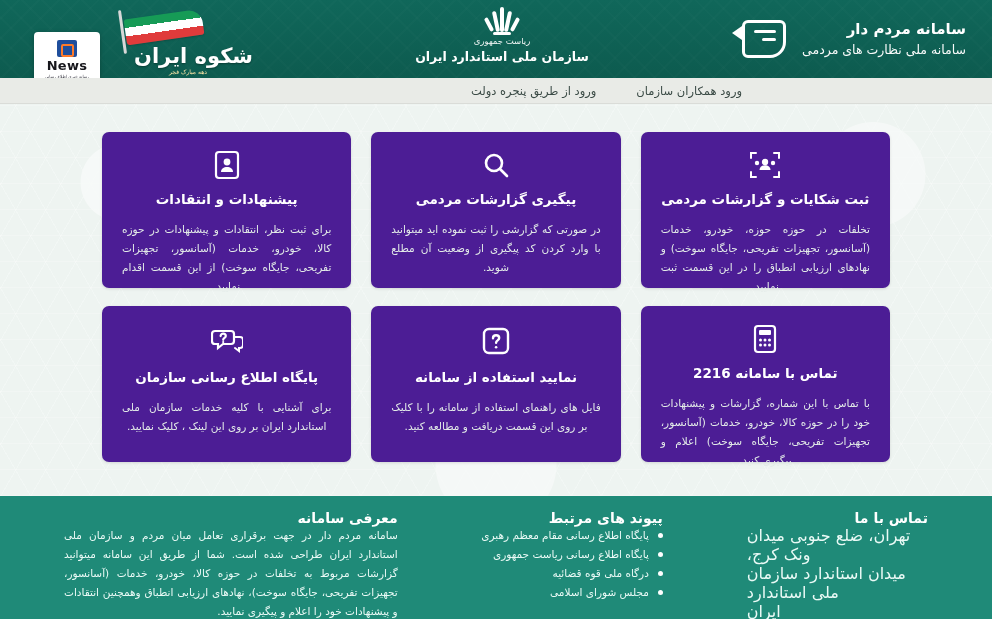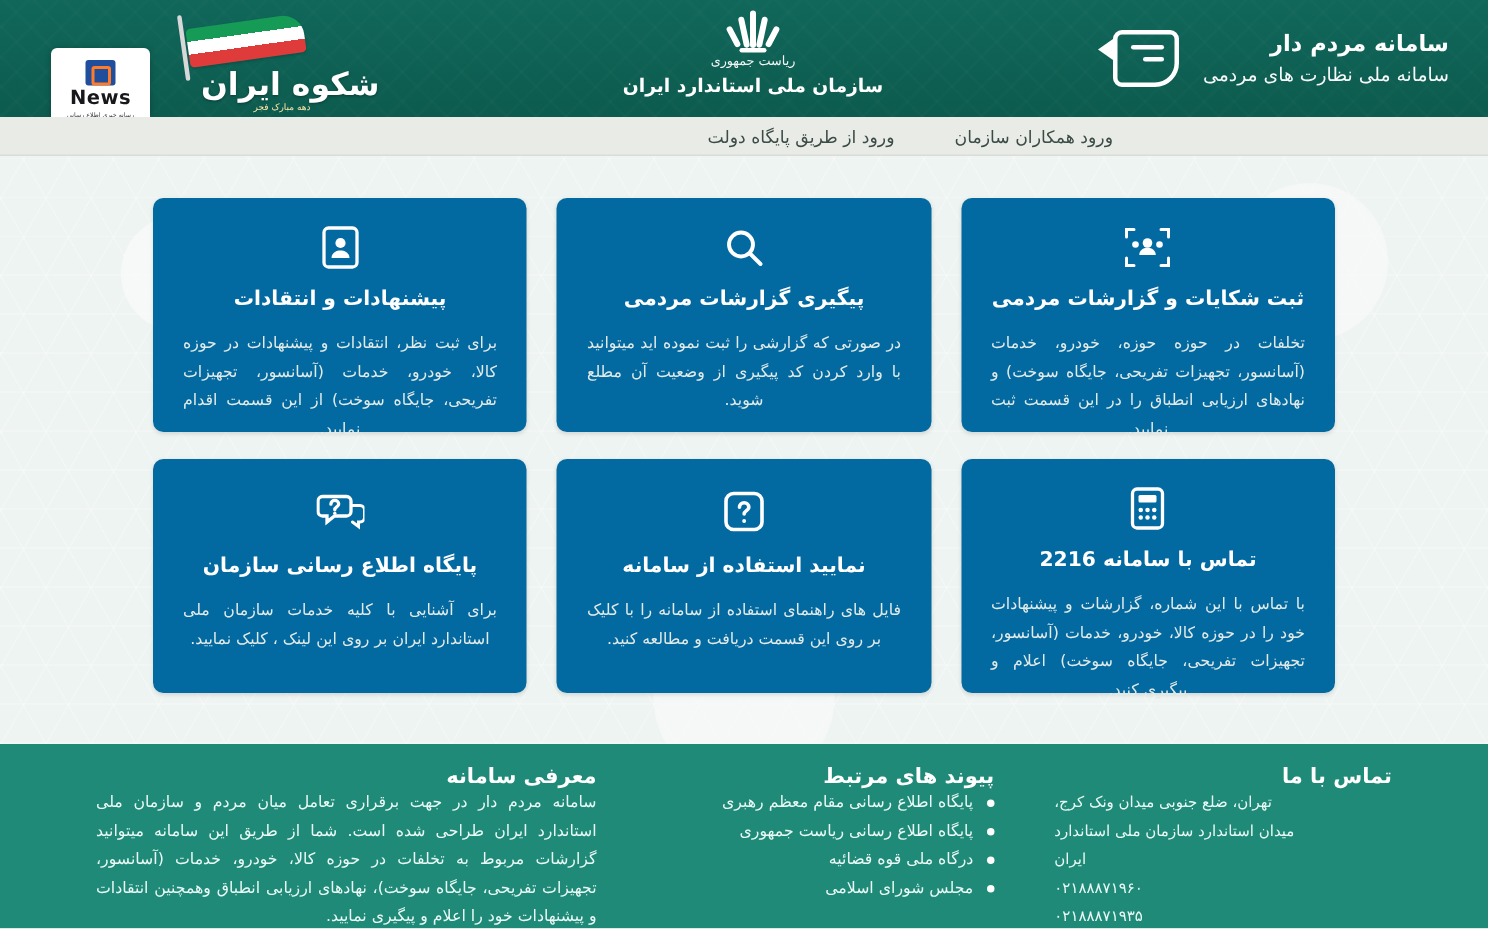--- a/index.html
+++ b/index.html
@@ -198,21 +198,21 @@
   .cards {
     position: relative;
     width: 788px;
     margin: 0 auto;
     padding-top: 28px;
     display: grid;
     grid-template-columns: repeat(3, 1fr);
     gap: 18px 20px;
   }
   .card {
-    background: #0369a1;
+    background: #4c1d95;
     border-radius: 7px;
     height: 156px;
     padding: 18px 16px 14px;
     color: #ffffff;
     text-align: center;
     display: flex; flex-direction: column; align-items: center;
     cursor: pointer;
     box-shadow: 0 1px 3px rgba(0,0,0,.12);
   }
   .card .c-icon {
@@ -270,21 +270,21 @@
     text-align: right;
   }
   .f-list li:before {
     content: "";
     position: absolute; right: 0; top: 7px;
     width: 5px; height: 5px; border-radius: 50%;
     background: #ffffff;
   }
   .f-contact-lines { text-align: left; }
   .f-contact-lines div {
-    font-size: 10px; line-height: 19px; color: #eafaf6;
+    font-size: 16px; line-height: 19px; color: #eafaf6; margin-left: 44px;
   }
   .f-phone { direction: ltr; text-align: left; letter-spacing: .3px; }
 </style>
 </head>
 <body>
 
 <div id="page">
 
   <div class="header">
     <div class="header-pattern"></div>
@@ -323,21 +323,21 @@
         <div class="bm-box"></div>
         <div class="bm-i"></div>
         <div class="bm-i2"></div>
         <div class="bm-arrow"></div>
       </div>
     </div>
   </div>
 
   <div class="navbar">
     <div class="nav-item">ورود همکاران سازمان</div>
-    <div class="nav-item">ورود از طریق پایگاه دولت</div>
+    <div class="nav-item">ورود از طریق پنجره دولت</div>
   </div>
 
   <div class="main">
     <div class="main-pattern"></div>
 
     <div class="cards">
 
       <div class="card">
         <div class="c-icon">
           <svg width="32" height="30" viewBox="0 0 32 30" fill="none" stroke="#ffffff" stroke-width="2" stroke-linecap="round">

